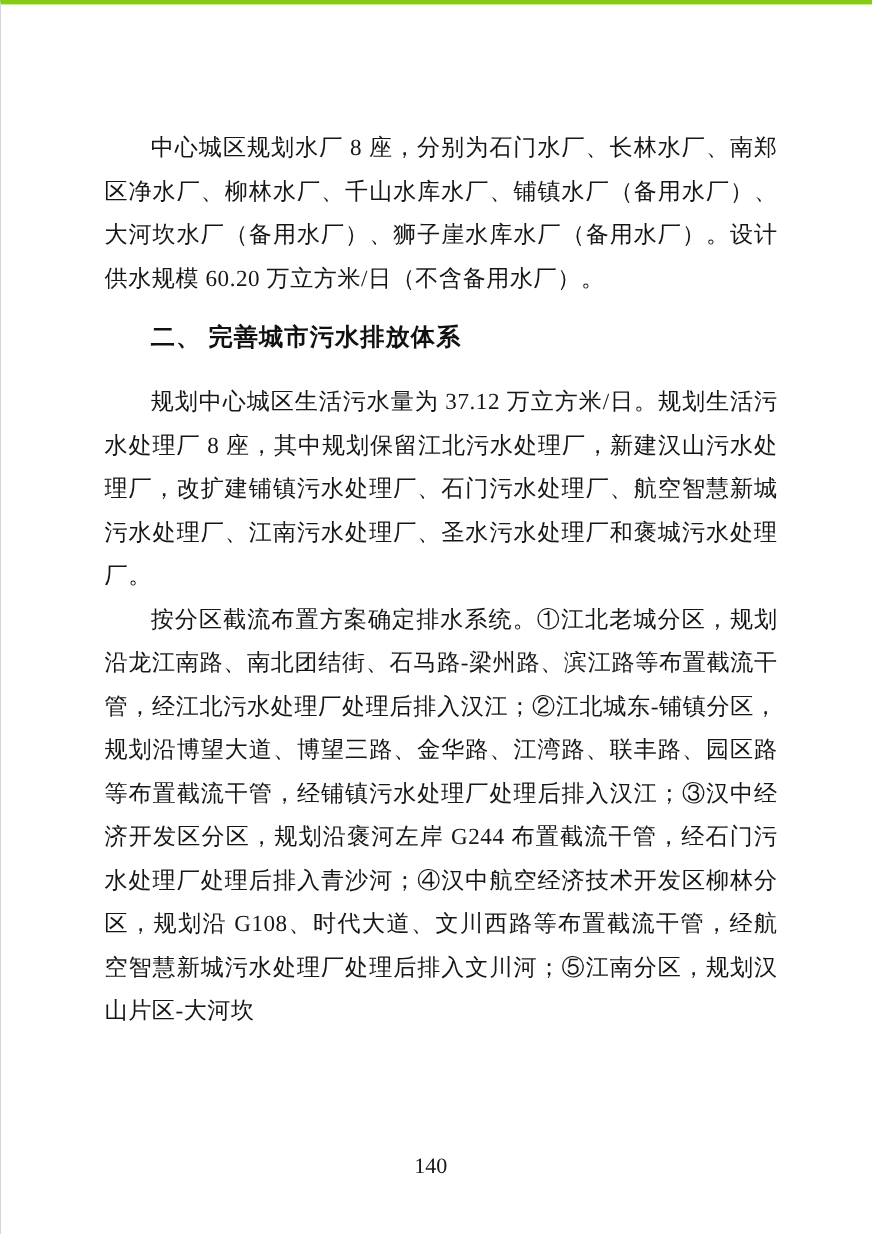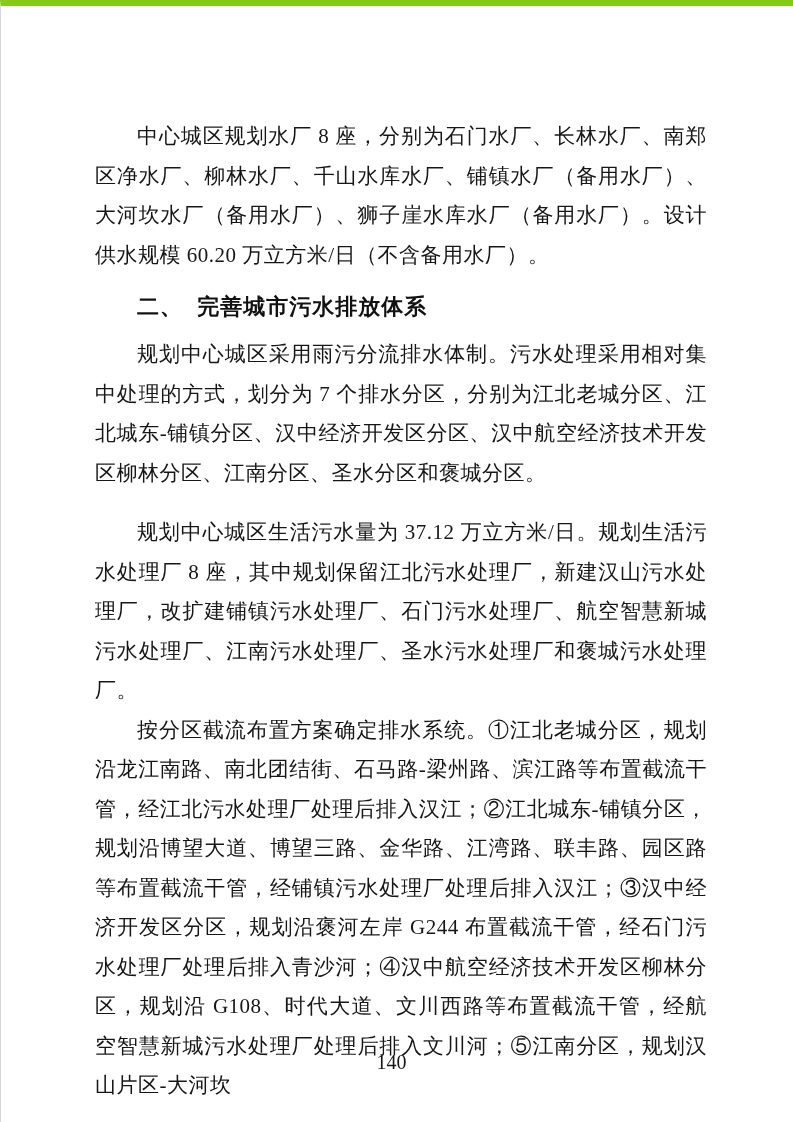--- a/index.html
+++ b/index.html
@@ -6,21 +6,21 @@
     margin: 0;
     padding: 0;
     background: #ffffff;
   }
   .page {
     position: relative;
     width: 793px;
     height: 1122px;
     background: #ffffff;
     box-sizing: border-box;
-    border-top: 6px solid #84cc16;
+    border-top: 4px solid #84cc16;
     border-left: 1px solid #d6d6d6;
     overflow: hidden;
     font-family: "Liberation Serif", "DejaVu Serif", serif;
     color: #161616;
     padding-left: 19px;
   }
   .content {
     position: absolute;
     top: 111px;
     left: 94px;
@@ -34,21 +34,21 @@
     text-indent: 42px;
     letter-spacing: 0.5px;
     word-break: break-all;
   }
   .para-gap {
     margin-top: 20px;
   }
   .section-heading {
     margin: 15px 0 7px 0;
     padding-left: 42px;
-    font-family: Liberation Mono, monospace;
+    font-family: Liberation Serif, serif;
     font-weight: bold;
     font-size: 22px;
     line-height: 38px;
     color: #111111;
     letter-spacing: 1px;
   }
   .footer {
     position: absolute;
     top: 1042px;
     left: 0;
@@ -59,20 +59,19 @@
     color: #161616;
   }
 </style>
 </head>
 <body>
 
 <div class="page">
   <div class="content">
     <p class="body-para">中心城区规划水厂 8 座，分别为石门水厂、长林水厂、南郑区净水厂、柳林水厂、千山水库水厂、铺镇水厂（备用水厂）、大河坎水厂（备用水厂）、狮子崖水库水厂（备用水厂）。设计供水规模 60.20 万立方米/日（不含备用水厂）。</p>
     <h2 class="section-heading">二、 完善城市污水排放体系</h2>
-    <p class="body-para">规划中心城区采用雨污分流排水体制。污水处理采用相对集中处理的方式，划分为 7 个排水分区，分别为江北老城分区、江北城东-铺镇分区、汉中经济开发区分区、汉中航空经济技术开发区柳林分区、江南分区、圣水分区和褒城分区。</p>
     <p class="body-para para-gap">规划中心城区生活污水量为 37.12 万立方米/日。规划生活污水处理厂 8 座，其中规划保留江北污水处理厂，新建汉山污水处理厂，改扩建铺镇污水处理厂、石门污水处理厂、航空智慧新城污水处理厂、江南污水处理厂、圣水污水处理厂和褒城污水处理厂。</p>
     <p class="body-para">按分区截流布置方案确定排水系统。①江北老城分区，规划沿龙江南路、南北团结街、石马路-梁州路、滨江路等布置截流干管，经江北污水处理厂处理后排入汉江；②江北城东-铺镇分区，规划沿博望大道、博望三路、金华路、江湾路、联丰路、园区路等布置截流干管，经铺镇污水处理厂处理后排入汉江；③汉中经济开发区分区，规划沿褒河左岸 G244 布置截流干管，经石门污水处理厂处理后排入青沙河；④汉中航空经济技术开发区柳林分区，规划沿 G108、时代大道、文川西路等布置截流干管，经航空智慧新城污水处理厂处理后排入文川河；⑤江南分区，规划汉山片区-大河坎</p>
   </div>
   <div class="footer">
     <span>140</span>
   </div>
 </div>
 
 </body></html>

